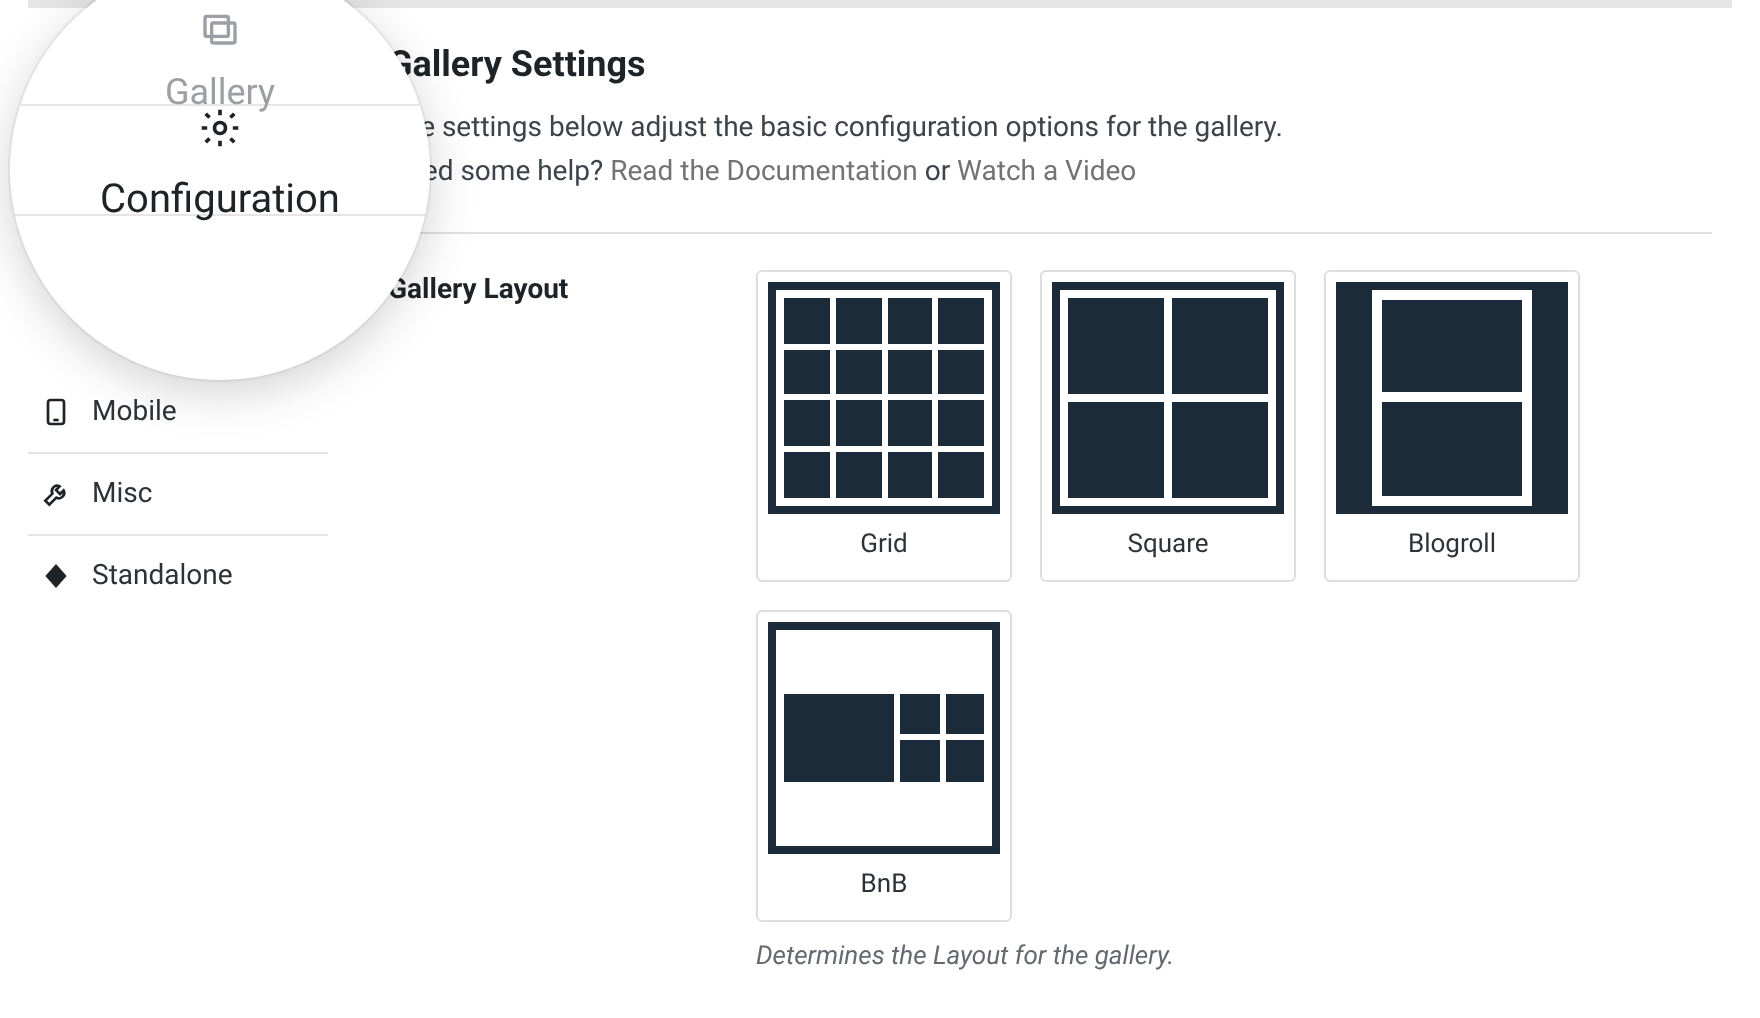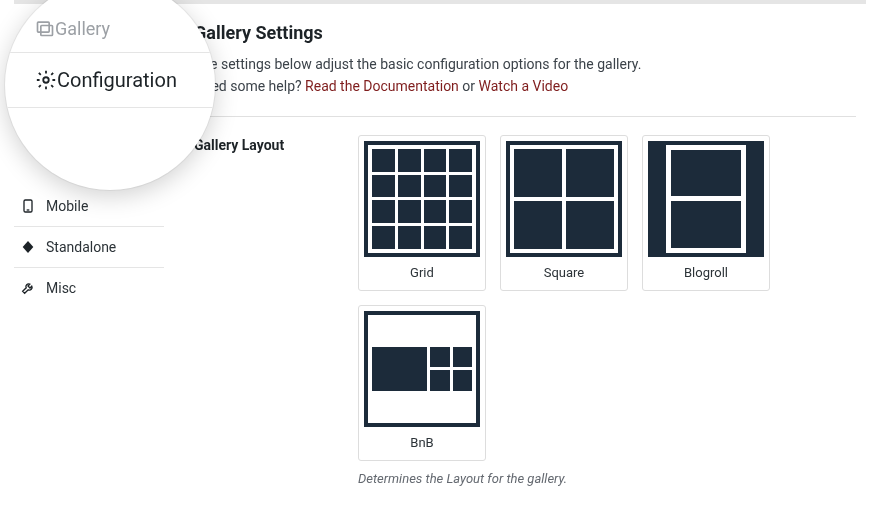--- a/index.html
+++ b/index.html
@@ -44,29 +44,29 @@
       font-size: 18px;
       font-weight: 700;
       margin-bottom: 10px;
       color: #1d2327;
     }
     .desc-line {
       font-size: 14px;
       color: #3c434a;
       line-height: 1.6;
     }
-    .desc-line a { color: #7f1d1d; text-decoration: none; }
+    .desc-line a { color: #737373; text-decoration: none; }
     .divider {
       border: none;
       border-top: 1px solid #e0e0e0;
       margin: 18px 0;
     }
     .layout-row {
       display: flex;
-      gap: 4px;
+      gap: 24px;
     }
     .layout-label {
       width: 160px;
       font-size: 14px;
       font-weight: 700;
       color: #1d2327;
       padding-top: 2px;
     }
     .layout-options {
       display: grid;
@@ -148,25 +148,27 @@
       overflow: hidden;
     }
     .mag-inner {
       position: absolute;
       top: 0; left: 0; right: 0; bottom: 0;
       padding-top: 24px;
     }
     .mag-item {
       display: flex;
       align-items: center;
+      gap: 12px;
       padding: 0 30px;
       height: 48px;
       font-size: 18px;
       color: #9ca0a5;
       cursor: pointer;
+      flex-direction: column;
     }
     .mag-item.active {
       height: 56px;
       font-size: 20px;
       color: #1d2327;
       border-top: 1px solid #e5e5e5;
       border-bottom: 1px solid #e5e5e5;
       font-weight: 400;
     }
     .mag-icon { width: 20px; height: 20px; flex-shrink: 0; }
@@ -181,30 +183,30 @@
   <aside class="sidebar">
     <div style="height:170px"></div>
     <div class="sidebar-item">
       <svg class="sidebar-icon" viewBox="0 0 24 24" fill="none" stroke="#1d2327" stroke-width="2">
           <rect x="6" y="3" width="12" height="18" rx="2"></rect>
           <line x1="10" y1="18" x2="14" y2="18"></line>
         </svg>
       <span>Mobile</span>
     </div>
     <div class="sidebar-item">
+      <svg class="sidebar-icon" viewBox="0 0 24 24" fill="none" stroke="#1d2327" stroke-width="2">
+          <path d="M14.7 6.3a4 4 0 0 0-5.4 5.4L4 17l3 3 5.3-5.3a4 4 0 0 0 5.4-5.4L15 12l-3-3 2.7-2.7z"></path>
+        </svg>
+      <span>Misc</span>
+    </div>
+    <div class="sidebar-item">
       <svg class="sidebar-icon" viewBox="0 0 24 24" fill="#1d2327">
           <path d="M12 3l8 9-8 9-8-9z"></path>
         </svg>
       <span>Standalone</span>
-    </div>
-    <div class="sidebar-item">
-      <svg class="sidebar-icon" viewBox="0 0 24 24" fill="none" stroke="#1d2327" stroke-width="2">
-          <path d="M14.7 6.3a4 4 0 0 0-5.4 5.4L4 17l3 3 5.3-5.3a4 4 0 0 0 5.4-5.4L15 12l-3-3 2.7-2.7z"></path>
-        </svg>
-      <span>Misc</span>
     </div>
   </aside>
 
   <main class="main">
     <h2 class="heading">Gallery Settings</h2>
     <p class="desc-line">The settings below adjust the basic configuration options for the gallery.</p>
     <p class="desc-line">
       <span>Need some help? </span><a href="#">Read the Documentation</a><span> or </span><a href="#">Watch a Video</a>
     </p>
     <hr class="divider">

